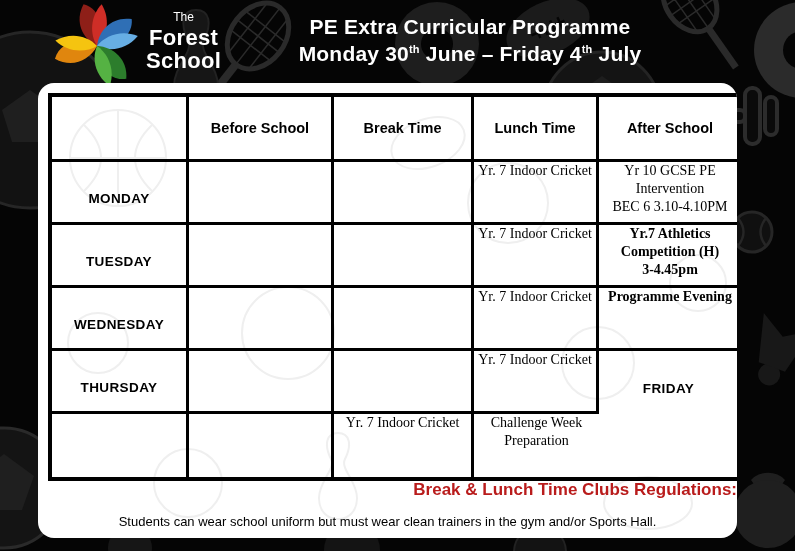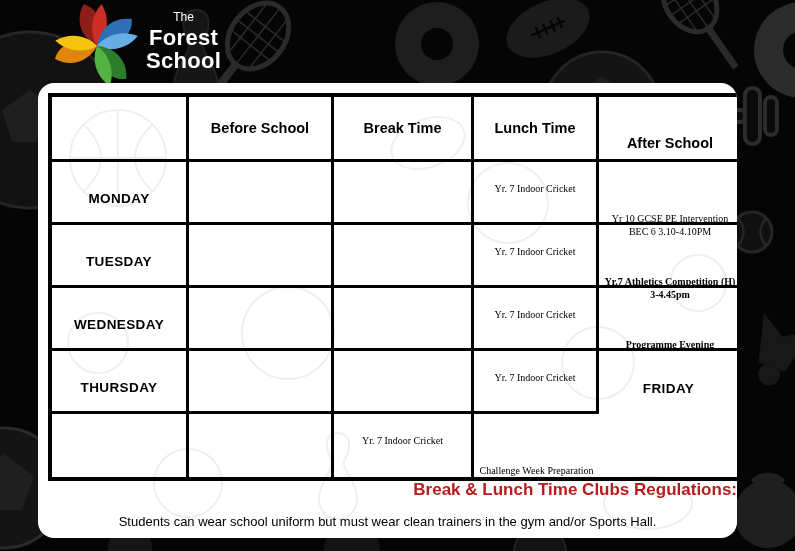--- a/index.html
+++ b/index.html
@@ -22,29 +22,29 @@
   .card{position:absolute;left:38px;top:83px;width:699px;height:455px;background:#fff;
         border-radius:16px;overflow:hidden;}
   .card-watermark{position:absolute;left:0;top:0;width:715px;height:455px;pointer-events:none;}
 
   .pe-table{position:absolute;left:10px;top:10px;display:grid;
             grid-template-columns:137px 145px 140px 125px 142px;
             grid-template-rows:65px 63px 63px 63px 63px 63px;
             border:4px solid #000;background:transparent;}
   .cell{border-right:3px solid #000;border-bottom:3px solid #000;box-sizing:border-box;
         position:relative;background:transparent;}
-  .cell.last-col{border-right:none;margin-top:30px;}
+  .cell.last-col{border-right:none;}
   .cell.last-row{border-bottom:none;}
   .th-cell{display:flex;align-items:center;justify-content:center;
            font-weight:700;font-size:14.5px;color:#000;}
   .day-cell{display:flex;align-items:center;justify-content:center;
             font-weight:700;font-size:13.5px;letter-spacing:.4px;color:#000;padding-top:12px;}
   .content-cell{display:flex;justify-content:center;align-items:flex-start;
-                font-family:"Liberation Serif",serif;font-size:10px;line-height:1.3;
-                text-align:center;color:#000;padding-top:20px;white-space:pre-line;}
+                font-family:"Liberation Serif",serif;font-size:14px;line-height:1.3;
+                text-align:center;color:#000;padding-top:0;white-space:pre-line;}
   .content-cell[data-weight="bold"]{font-weight:700;}
 
   .footer-line1{position:absolute;left:0;right:0;top:397px;text-align:right;
                 font-weight:700;font-size:17px;color:#b91c1c;}
   .footer-line2{position:absolute;left:0;right:0;top:431px;text-align:center;
                 font-weight:400;font-size:13px;color:#000;}
 </style>
 </head>
 <body>
 
@@ -153,20 +153,24 @@
         </g>
       </g>
     </svg>
     <div class="logo-text">
       <div class="logo-the">The</div>
       <div class="logo-forest">Forest</div>
       <div class="logo-school">School</div>
     </div>
   </div>
 
+  <div class="title-block">
+    <div class="title-line">PE Extra Curricular Programme</div>
+    <div class="title-line"><span>Monday 30</span><sup>th</sup><span> June – Friday 4</span><sup>th</sup><span> July</span></div>
+  </div>
 
   <div class="card">
 
     <svg class="card-watermark" viewBox="0 0 715 455" aria-hidden="true">
       <g stroke="#efefef" fill="none" stroke-width="2">
         <circle cx="80" cy="75" r="48"></circle>
         <path d="M32,75 h96 M80,27 v96 M46,42 q34,33 0,66 M114,42 q-34,33 0,66"></path>
         <circle cx="470" cy="120" r="40"></circle>
         <circle cx="250" cy="250" r="46"></circle>
         <ellipse cx="610" cy="420" rx="44" ry="26"></ellipse>

